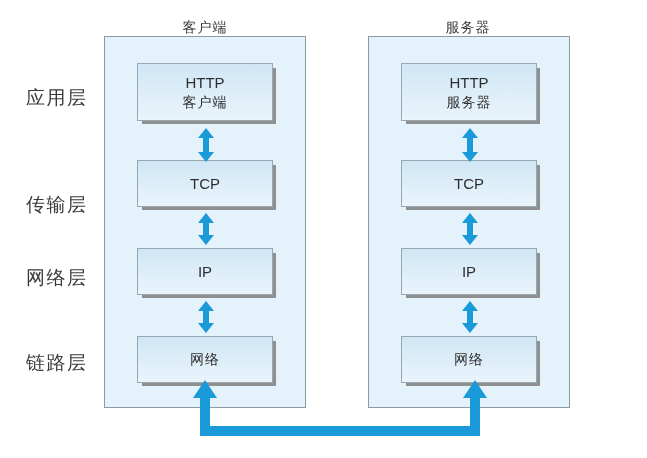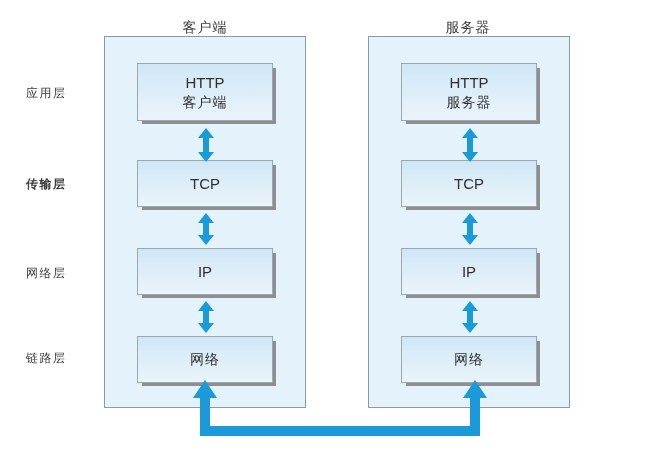--- a/index.html
+++ b/index.html
@@ -33,21 +33,21 @@
     position: absolute;
     background: #e4f2fb;
     border: 1px solid #8d9aa3;
     box-sizing: border-box;
   }
 
   
   .layer-label {
     position: absolute;
     left: 26px;
-    font-size: 12px;
+    font-size: 19px;
     color: #3a3a3a;
     letter-spacing: 1.5px;
     white-space: nowrap;
   }
 
   
   .proto-box {
     position: absolute;
     box-sizing: border-box;
     border: 1px solid #9aa7b0;
@@ -83,21 +83,21 @@
 </style>
 </head>
 <body>
 
 <div id="stage">
 
   <div class="panel-title" style="left:205px; top:19px;">客户端</div>
   <div class="panel-title" style="left:468px; top:19px;">服务器</div>
 
   <div class="layer-label" style="top:85px;">应用层</div>
-  <div class="layer-label" style="top:176px;font-weight:bold;">传输层</div>
+  <div class="layer-label" style="top:192px;">传输层</div>
   <div class="layer-label" style="top:265px;">网络层</div>
   <div class="layer-label" style="top:350px;text-align:center;">链路层</div>
 
   <div class="host-panel" style="left:104px; top:36px; width:202px; height:372px;">
   </div>
 
   <div class="proto-box" style="left:137px; top:63px; width:136px; height:58px;">
     <div class="proto-line">HTTP</div>
     <div class="proto-line cjk">客户端</div>
   </div>

